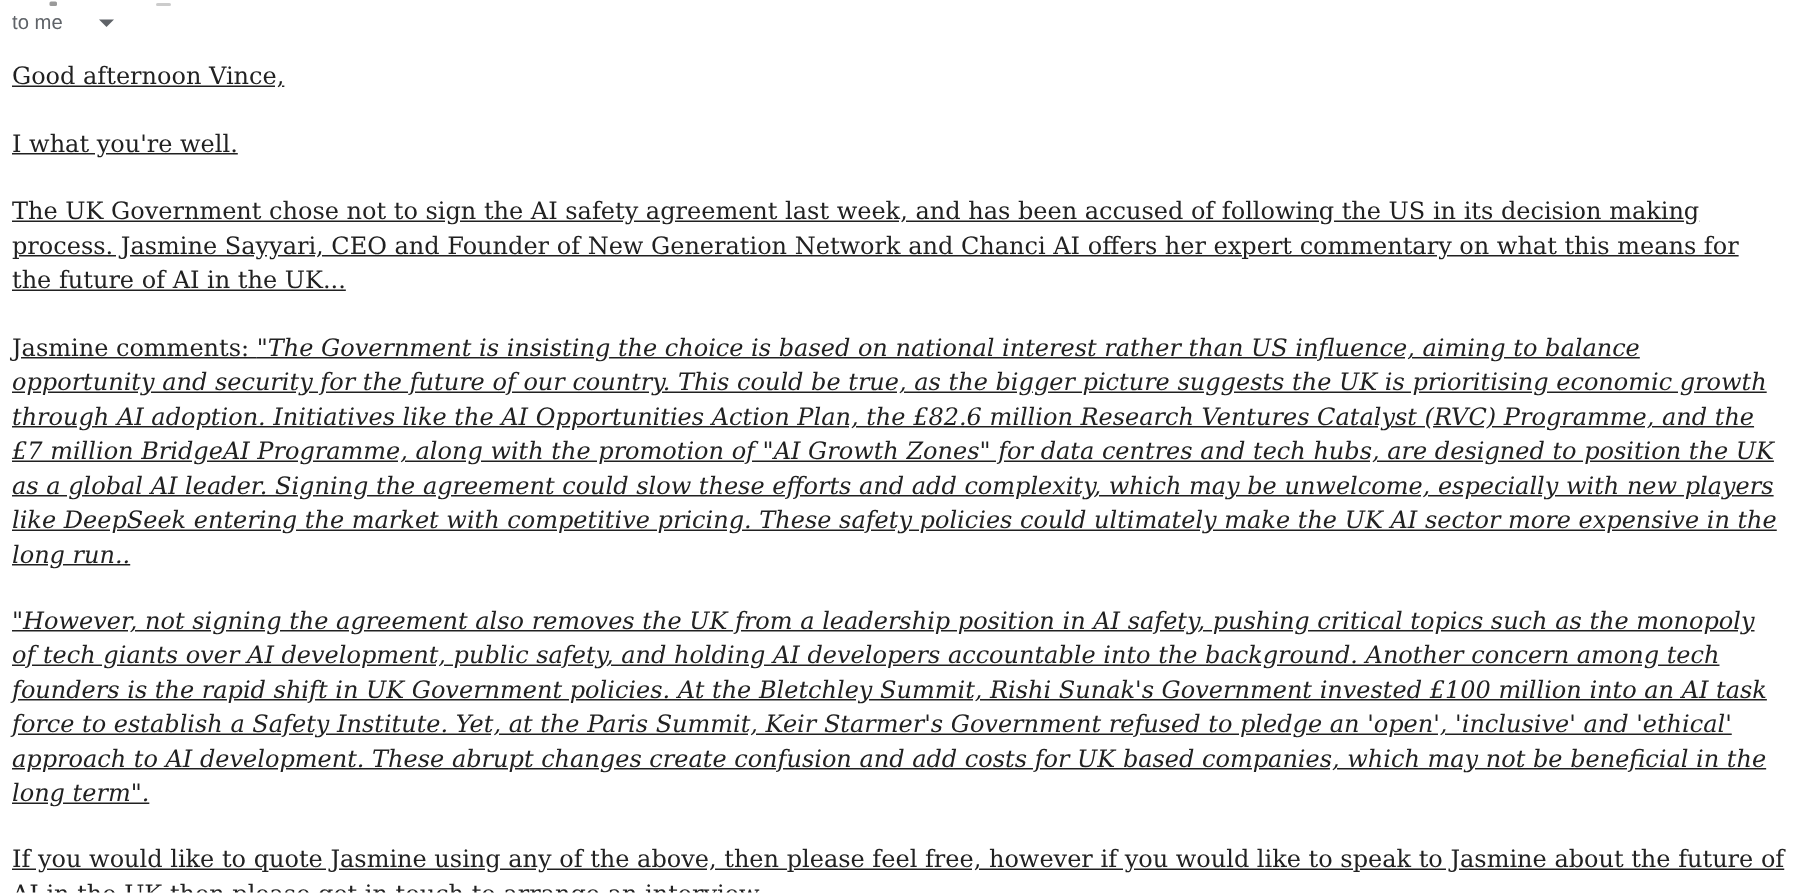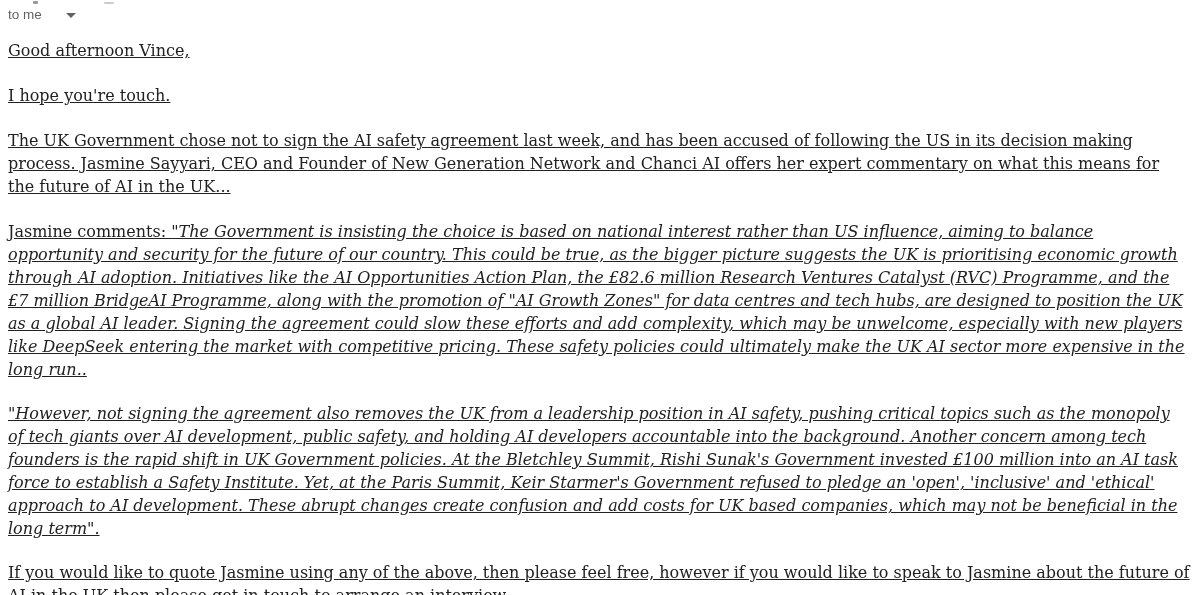--- a/index.html
+++ b/index.html
@@ -68,21 +68,21 @@
     <span class="mark m2"></span>
   </div>
 
   <div class="meta-row">
     <span>to me</span>
     <span class="caret"></span>
   </div>
 
   <p>Good afternoon Vince,</p>
 
-  <p>I hope you're touch.</p>
+  <p>I what you're well.</p>
 
   <p>The UK Government chose not to sign the AI safety agreement last week, and has been accused of following the US in its decision making process. Jasmine Sayyari, CEO and Founder of New Generation Network and Chanci AI offers her expert commentary on what this means for the future of AI in the UK...</p>
 
   <p class="quote-para"><span>Jasmine comments: </span><em>"The Government is insisting the choice is based on national interest rather than US influence, aiming to balance opportunity and security for the future of our country. This could be true, as the bigger picture suggests the UK is prioritising economic growth through AI adoption. Initiatives like the AI Opportunities Action Plan, the £82.6 million Research Ventures Catalyst (RVC) Programme, and the £7 million BridgeAI Programme, along with the promotion of "AI Growth Zones" for data centres and tech hubs, are designed to position the UK as a global AI leader. Signing the agreement could slow these efforts and add complexity, which may be unwelcome, especially with new players like DeepSeek entering the market with competitive pricing. These safety policies could ultimately make the UK AI sector more expensive in the long run..</em></p>
 
   <p class="quote-para"><em>"However, not signing the agreement also removes the UK from a leadership position in AI safety, pushing critical topics such as the monopoly of tech giants over AI development, public safety, and holding AI developers accountable into the background. Another concern among tech founders is the rapid shift in UK Government policies. At the Bletchley Summit, Rishi Sunak's Government invested £100 million into an AI task force to establish a Safety Institute. Yet, at the Paris Summit, Keir Starmer's Government refused to pledge an 'open', 'inclusive' and 'ethical' approach to AI development. These abrupt changes create confusion and add costs for UK based companies, which may not be beneficial in the long term".</em></p>
 
   <p>If you would like to quote Jasmine using any of the above, then please feel free, however if you would like to speak to Jasmine about the future of AI in the UK then please get in touch to arrange an interview.</p>
 
 </div>

